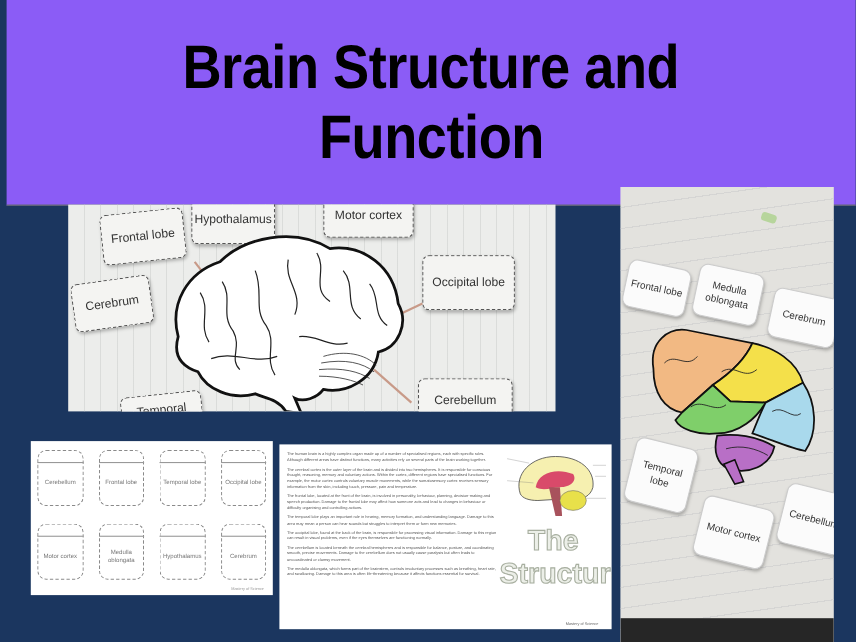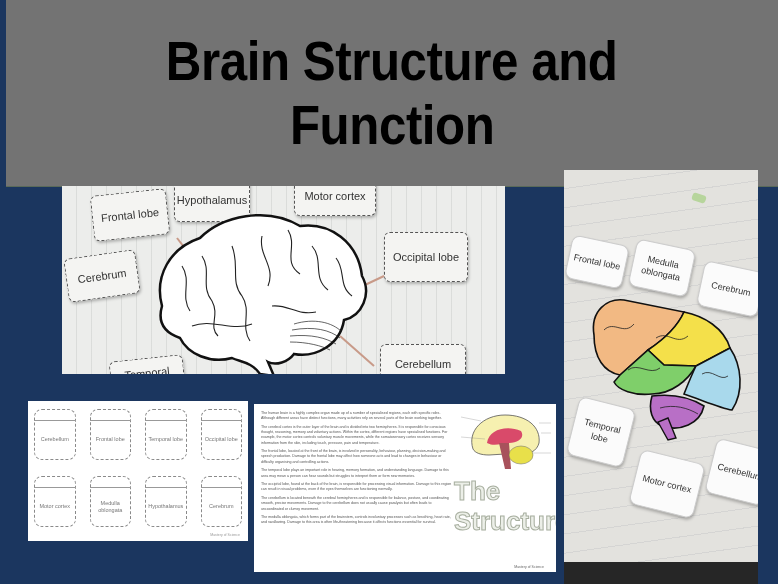--- a/index.html
+++ b/index.html
@@ -1,21 +1,21 @@
 <!DOCTYPE html>
 <html><head>
 <meta charset="utf-8">
 <style>
   * { box-sizing: border-box; margin: 0; padding: 0; }
   html, body { width: 778px; height: 584px; overflow: hidden; }
   body { background: #1b365f; position: relative; font-family: "Liberation Sans", sans-serif; }
 
   .header {
     position: absolute; left: 6px; top: 0; width: 772px; height: 187px;
-    background: #737373; display: flex; flex-direction: column; align-items: center; justify-content: center;
+    background: #8b5cf6; display: flex; flex-direction: column; align-items: center; justify-content: center;
     border-bottom: 1px solid #5a6a5a;
   }
   .header .line {
     font-family: "Liberation Sans", sans-serif; font-weight: bold; color: #000;
     font-size: 56px; line-height: 64px; letter-spacing: -0.5px; transform: scaleX(0.88);
   }
 
   .photo { position: absolute; overflow: hidden; }
   .photo1 { left: 62px; top: 186px; width: 443px; height: 188px; background: #ecedeb; }
   .photo2 { left: 564px; top: 170px; width: 194px; height: 414px; background: #e3e2de; }
@@ -48,21 +48,21 @@
     display: flex; align-items: center; justify-content: center; padding-top: 10px;
     font-size: 5.5px; color: #777; text-align: center; line-height: 7px;
   }
   .cell::before { content: ""; position: absolute; left: -1px; right: -1px; top: 10px; border-top: 1px solid #999; }
   .sheet1 .footer { position: absolute; right: 8px; bottom: 4px; font-size: 3.5px; color: #999; }
 
   
   .sheet2 .text { position: absolute; left: 7px; top: 7px; width: 192px; }
   .sheet2 .para { font-size: 3.6px; line-height: 5.2px; color: #555; margin-bottom: 3.5px; }
   .sheet2 .big {
-    position: absolute; left: 200px; top: 72px; width: 98px; text-align: left;
+    position: absolute; left: 200px; top: 72px; width: 98px; text-align: center;
     font-family: "Liberation Sans", sans-serif; font-weight: bold; font-size: 26px; line-height: 30px;
     color: #ecefe8; -webkit-text-stroke: 1px #a7ae9f;
   }
   .sheet2 .credit { position: absolute; right: 12px; bottom: 3px; font-size: 3.5px; color: #666; }
   .sheet2 .diagram { position: absolute; left: 205px; top: 5px; width: 92px; height: 62px; }
 </style>
 </head>
 <body>
 
 <div class="header">

